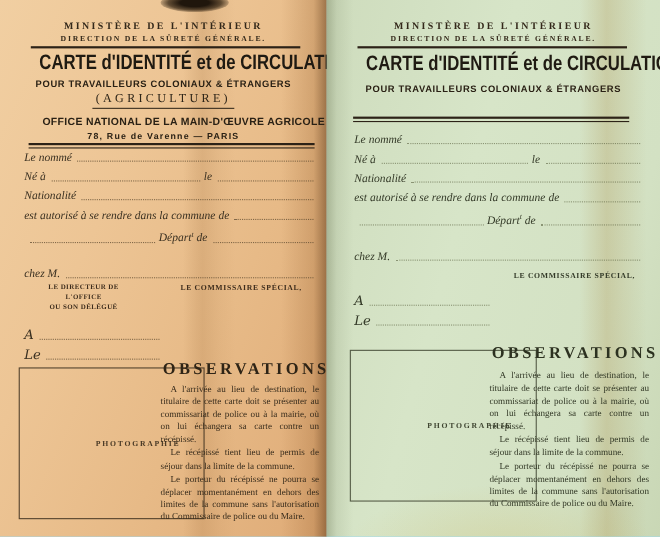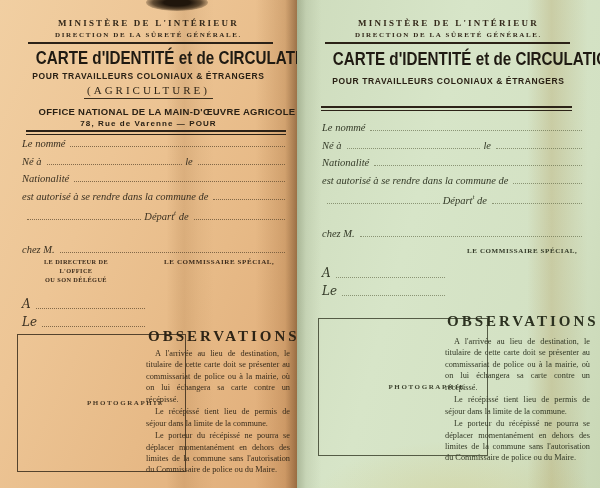--- a/index.html
+++ b/index.html
@@ -88,21 +88,21 @@
 
   <section class="card left">
     <div class="fold-shadow"></div>
     <div class="abs ctr ministry">MINISTÈRE DE L'INTÉRIEUR</div>
     <div class="abs ctr direction">DIRECTION DE LA SÛRETÉ GÉNÉRALE.</div>
     <div class="hrule r1"></div>
     <div class="abs ctr cardtitle"><span>CARTE d'IDENTITÉ et de CIRCULATION</span></div>
     <div class="abs ctr subtitle">POUR TRAVAILLEURS COLONIAUX &amp; ÉTRANGERS</div>
     <div class="abs ctr category"><span>(AGRICULTURE)</span></div>
     <div class="abs ctr office">OFFICE NATIONAL DE LA MAIN-D'ŒUVRE AGRICOLE</div>
-    <div class="abs ctr address">78, Rue de Varenne — POUR</div>
+    <div class="abs ctr address">78, Rue de Varenne — PARIS</div>
     <div class="dblrule"></div>
 
     <div class="frow f1">
       <span>Le nommé</span>
       <span class="fill"></span>
     </div>
     <div class="frow f2">
       <span>Né à</span>
       <span class="fill w2"></span>
       <span>le</span>

